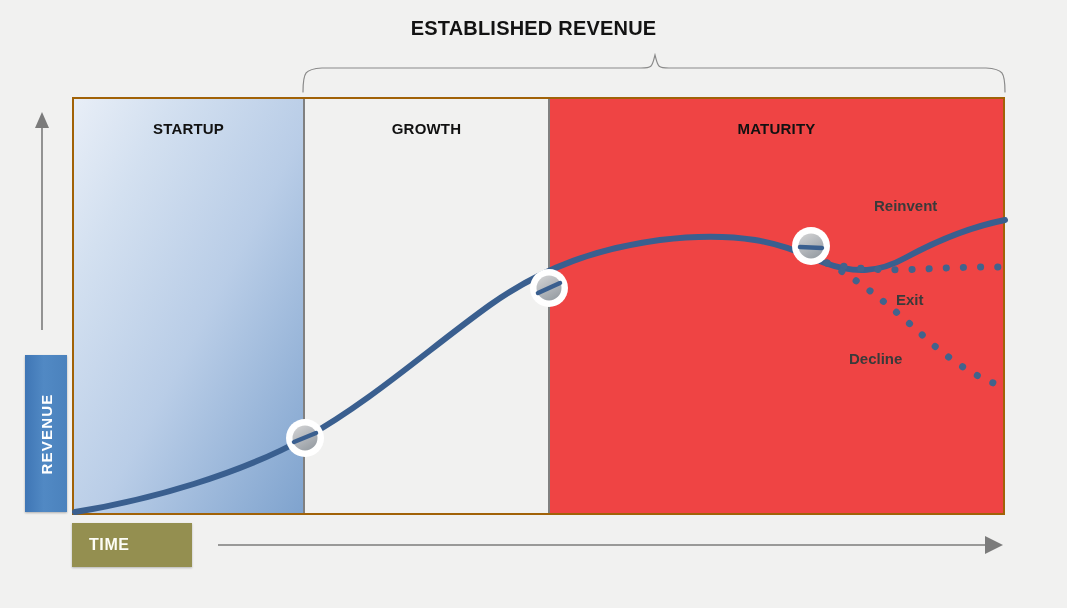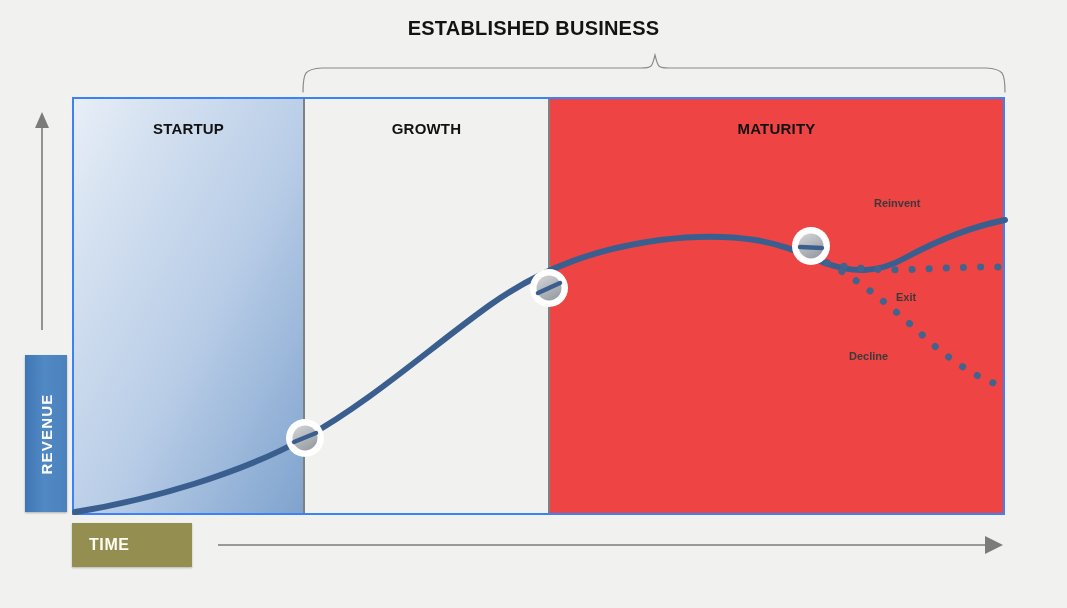--- a/index.html
+++ b/index.html
@@ -42,21 +42,21 @@
     pointer-events: none;
   }
 
   
   .plot-frame {
     position: absolute;
     left: 72px;
     top: 97px;
     width: 933px;
     height: 418px;
-    border: 2px solid #3b82f6;
+    border: 2px solid #a16207;
     box-sizing: border-box;
     background: #f1f1f0;
   }
   .panel {
     position: absolute;
     top: 0;
     bottom: 0;
     box-sizing: border-box;
   }
   .panel-startup {
@@ -93,21 +93,21 @@
   .curve-layer {
     position: absolute;
     left: 0; top: 0;
     width: 1067px; height: 608px;
     pointer-events: none;
   }
 
   
   .branch-label {
     position: absolute;
-    font-size: 11px;
+    font-size: 15px;
     font-weight: bold;
     color: #3a3a3a;
     white-space: nowrap;
   }
   .label-reinvent { left: 874px; top: 197px; }
   .label-exit     { left: 896px; top: 291px; text-align: right; }
   .label-decline  { left: 849px; top: 350px; }
 
   
   .revenue-bar {
@@ -156,21 +156,21 @@
     left: 0; top: 0;
     width: 1067px; height: 608px;
     pointer-events: none;
   }
 </style>
 </head>
 <body>
 
 <div id="stage">
 
-  <div class="chart-title">ESTABLISHED BUSINESS</div>
+  <div class="chart-title">ESTABLISHED REVENUE</div>
 
   <svg class="brace-layer" width="1067" height="608" viewBox="0 0 1067 608">
     <path d="M 303 92
              C 303 72, 305 69, 322 68
              L 641 68
              C 653 68, 652 66, 655 55
              C 658 66, 657 68, 669 68
              L 986 68
              C 1003 69, 1005 72, 1005 92" fill="none" stroke="#8a8a8a" stroke-width="1.2" stroke-linecap="round"></path>
   </svg>

